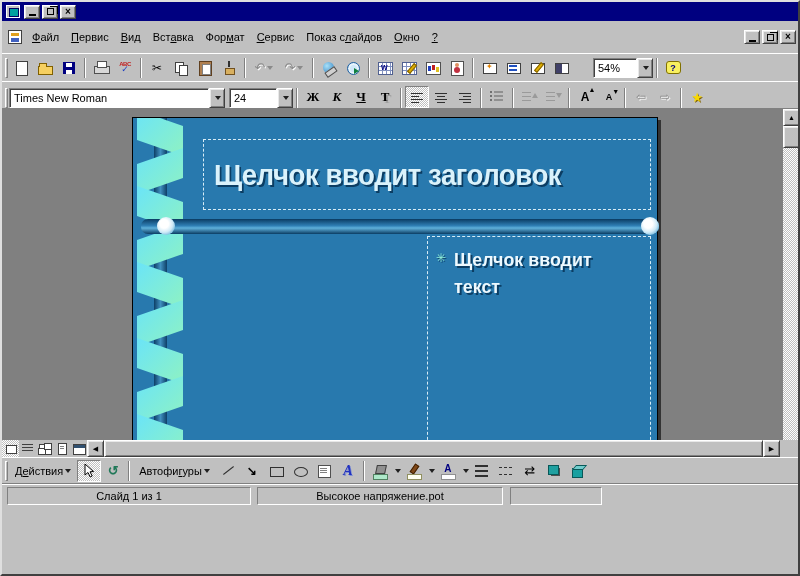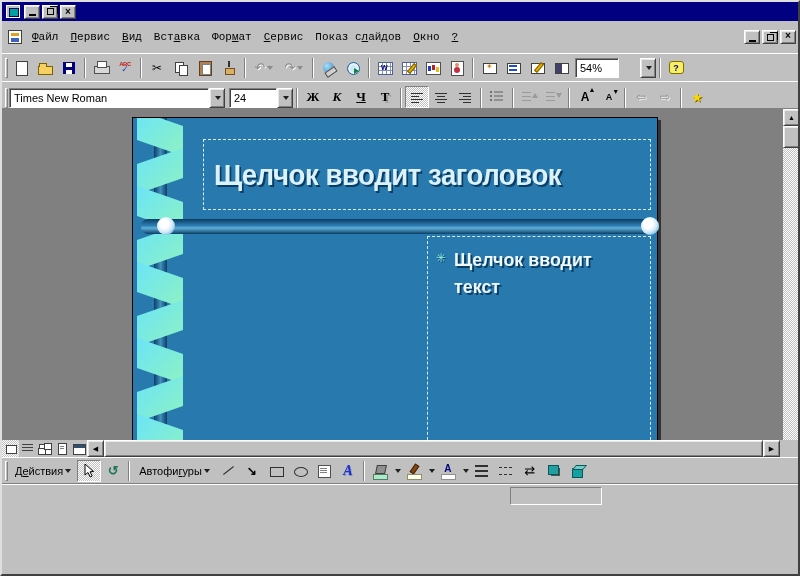--- a/index.html
+++ b/index.html
@@ -33,21 +33,21 @@
   .winbtns { display:flex; gap:2px; }
   .winbtn { width:16px; height:14px; display:flex; align-items:center; justify-content:center;
     font-size:9px; font-weight:bold; line-height:1; }
   .glyph-min { width:7px; height:2px; background:#000; margin-top:7px; }
   .glyph-restore { width:7px; height:7px; border:1px solid #000; position:relative; background:#c0c0c0; }
   .glyph-restore::before { content:""; position:absolute; left:2px; top:-3px; width:7px; height:7px;
     border:1px solid #000; border-bottom:none; border-left:none; }
   .glyph-close { font-size:10px; font-weight:bold; }
 
   
-  #menubar { height:20px; display:flex; align-items:center; padding:16px 2px; border-bottom:1px solid #fff;font-family:Liberation Mono, monospace; }
+  #menubar { height:20px; display:flex; align-items:center; padding:16px 2px; border-bottom:1px solid #fff; }
   #menubar .docicon { width:14px; height:14px; margin:0 4px; background:#fff;
     border:1px solid #404040; position:relative; }
   #menubar .docicon::before { content:""; position:absolute; left:2px; top:2px; width:8px; height:3px; background:#e0a020; }
   #menubar .docicon::after  { content:""; position:absolute; left:2px; top:7px; width:8px; height:4px; background:#4060c0; }
   .mi { padding:2px 6px; white-space:nowrap; }
   .mi u { text-decoration:underline; }
 
   
   #stdbar  { height:28px; display:flex; align-items:center; border-bottom:1px solid #fff; }
   #fmtbar  { height:27px; display:flex; align-items:flex-end; border-bottom:1px solid #808080; }
@@ -325,21 +325,21 @@
       </span>
     <span class="flatbtn">
         <span class="ic ic-layout"></span>
       </span>
     <span class="flatbtn">
         <span class="ic ic-design"></span>
       </span>
     <span class="flatbtn">
         <span class="ic ic-bw"></span>
       </span>
-    <span class="combo" style="margin-left:2px;gap:21px;">
+    <span class="combo" style="margin-left:20px;">
       <span class="cval" style="width:44px;">54%</span>
       <span class="cbtn raised">
           <span class="dd"></span>
         </span>
     </span>
     <span class="vsep"></span>
     <span class="flatbtn">
       <span class="helpbubble">?</span>
     </span>
   </div>
@@ -559,16 +559,18 @@
       </span>
     <span class="flatbtn">
         <span class="ic ic-shadow"></span>
       </span>
     <span class="flatbtn">
         <span class="ic ic-3d"></span>
       </span>
   </div>
 
   <div id="statusbar">
+    <span class="spanel" style="left:5px; width:244px;">Слайд 1 из 1</span>
+    <span class="spanel" style="left:255px; width:246px;">Высокое напряжение.pot</span>
     <span class="spanel" style="left:508px; width:92px;"></span>
   </div>
 
 </div>
 
 </body></html>

